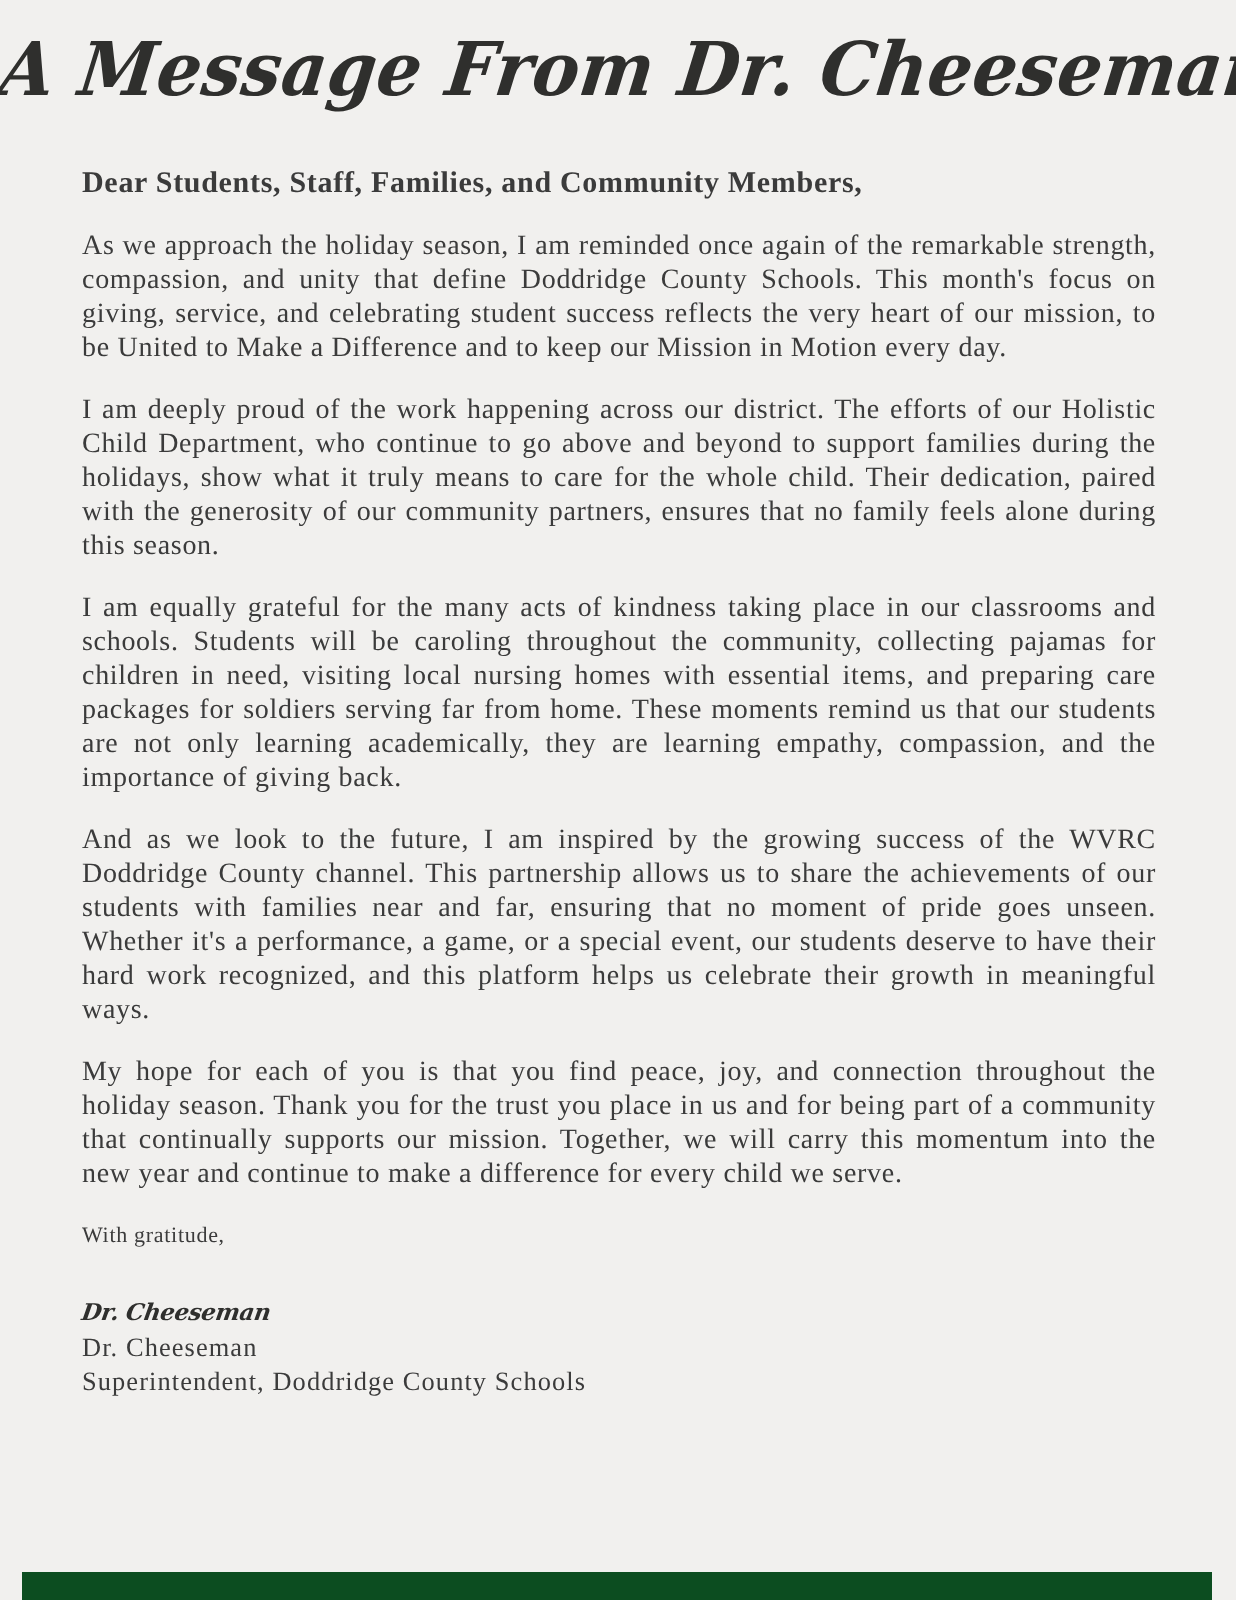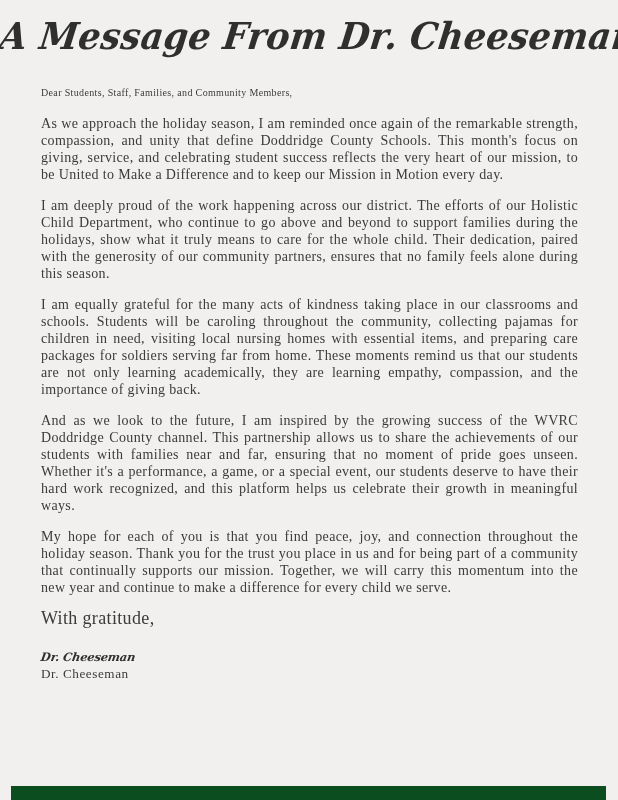--- a/index.html
+++ b/index.html
@@ -50,41 +50,42 @@
 
   
   .body-copy {
     position: absolute;
     left: 41px;
     top: 84px;
     width: 537px;
   }
 
   .salutation {
-    font-size: 10px;
+    font-size: 15px;
     line-height: 17px;
     letter-spacing: 0.35px;
     text-align: left;
     margin: 0 0 14px 0;
+    font-weight: bold;
   }
 
   .para {
     font-size: 14px;
     line-height: 17px;
     letter-spacing: 0.35px;
     text-align: justify;
     text-justify: inter-word;
     margin: 0 0 14px 0;
   }
   .para.left-flow {
     text-align: left;
   }
 
   .closing {
-    font-size: 18px;
+    font-size: 11px;
     line-height: 17px;
     letter-spacing: 0.35px;
     margin: 0 0 14px 0;
     text-align: left;
   }
 
   
   .sig-block {
     margin-top: 20px;
   }
@@ -142,19 +143,20 @@
     <p class="para">And as we look to the future, I am inspired by the growing success of the WVRC Doddridge County channel. This partnership allows us to share the achievements of our students with families near and far, ensuring that no moment of pride goes unseen. Whether it's a performance, a game, or a special event, our students deserve to have their hard work recognized, and this platform helps us celebrate their growth in meaningful ways.</p>
 
     <p class="para">My hope for each of you is that you find peace, joy, and connection throughout the holiday season. Thank you for the trust you place in us and for being part of a community that continually supports our mission. Together, we will carry this momentum into the new year and continue to make a difference for every child we serve.</p>
 
 
     <p class="closing">With gratitude,</p>
 
     <div class="sig-block">
       <div class="sig-script">Dr. Cheeseman</div>
       <p class="sig-name">Dr. Cheeseman</p>
+      <p class="sig-role">Superintendent, Doddridge County Schools</p>
     </div>
 
   </div>
 
   <div class="accent-bar" style="background: rgb(12, 77, 32);"></div>
 
 </div>
 
 </body></html>

